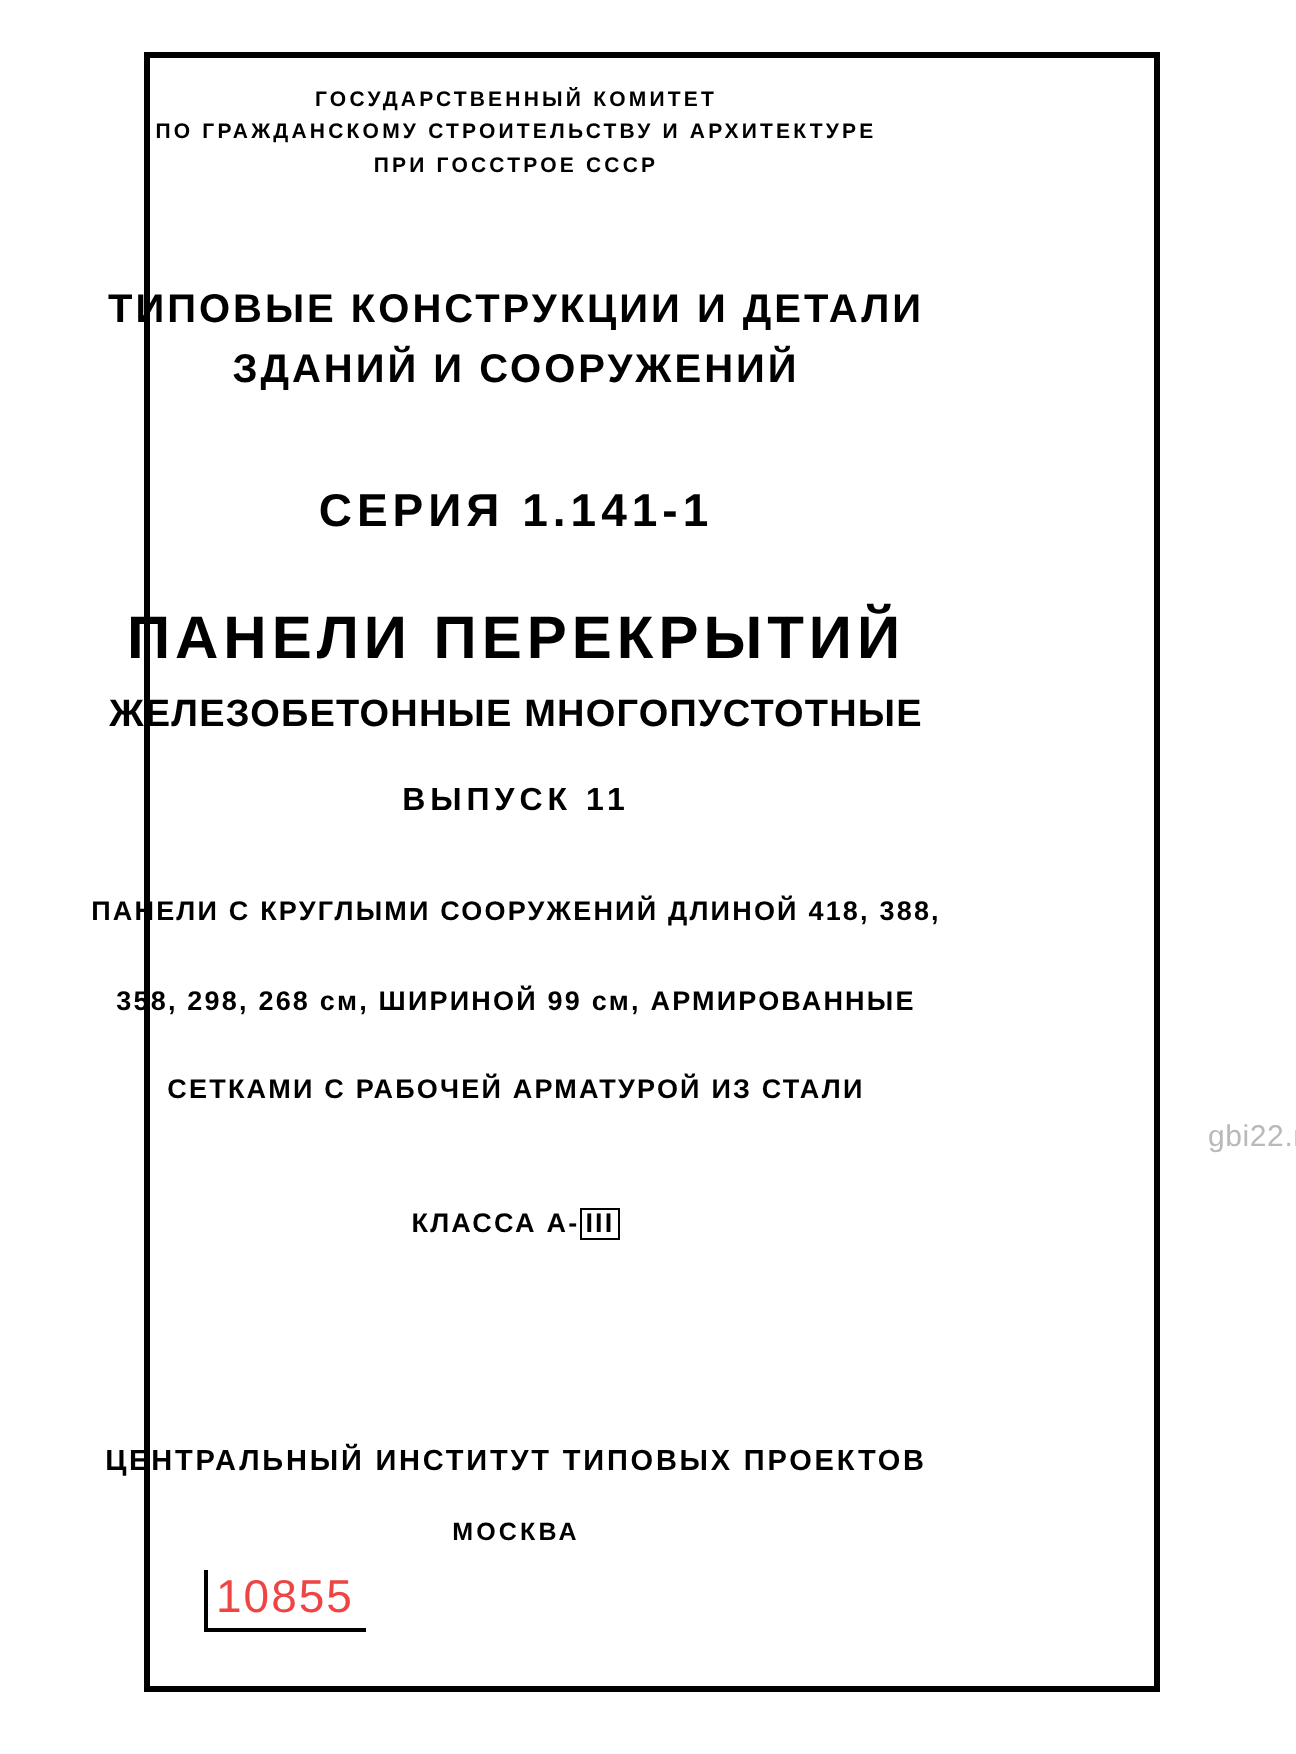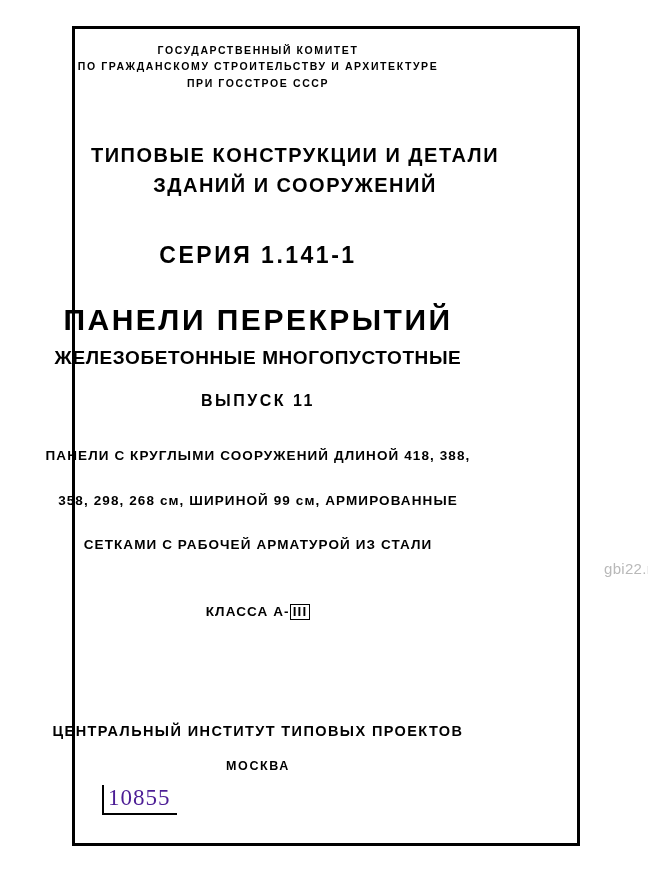--- a/index.html
+++ b/index.html
@@ -54,21 +54,20 @@
     letter-spacing: 1.6px;
     line-height: 1.55;
   }
 
   
   #doc-title {
     top: 140px;
     font-size: 20px;
     letter-spacing: 1.5px;
     line-height: 1.5;
-    padding-left: 37px;
   }
 
   
   #series-line {
     top: 240px;
     font-size: 23px;
     letter-spacing: 2.5px;
   }
 
   
@@ -117,27 +116,27 @@
     top: 758px;
     font-size: 12.5px;
     letter-spacing: 1.6px;
   }
 
   
   #stamp-number {
     position: absolute;
     left: 102px;
     top: 785px;
-    font-family: Liberation Serif, serif;
+    font-family: Liberation Sans, sans-serif;
     font-size: 23px;
     letter-spacing: 1px;
     border-bottom: 2px solid #000;
     border-left: 2px solid #000;
     padding: 0 6px 2px 4px;
-    color: #4c1d95;
+    color: #ef4444;
   }
 
   
   #watermark {
     position: absolute;
     left: 604px;
     top: 560px;
     font-size: 15px;
     color: #b9b9b9;
     letter-spacing: 0.3px;

